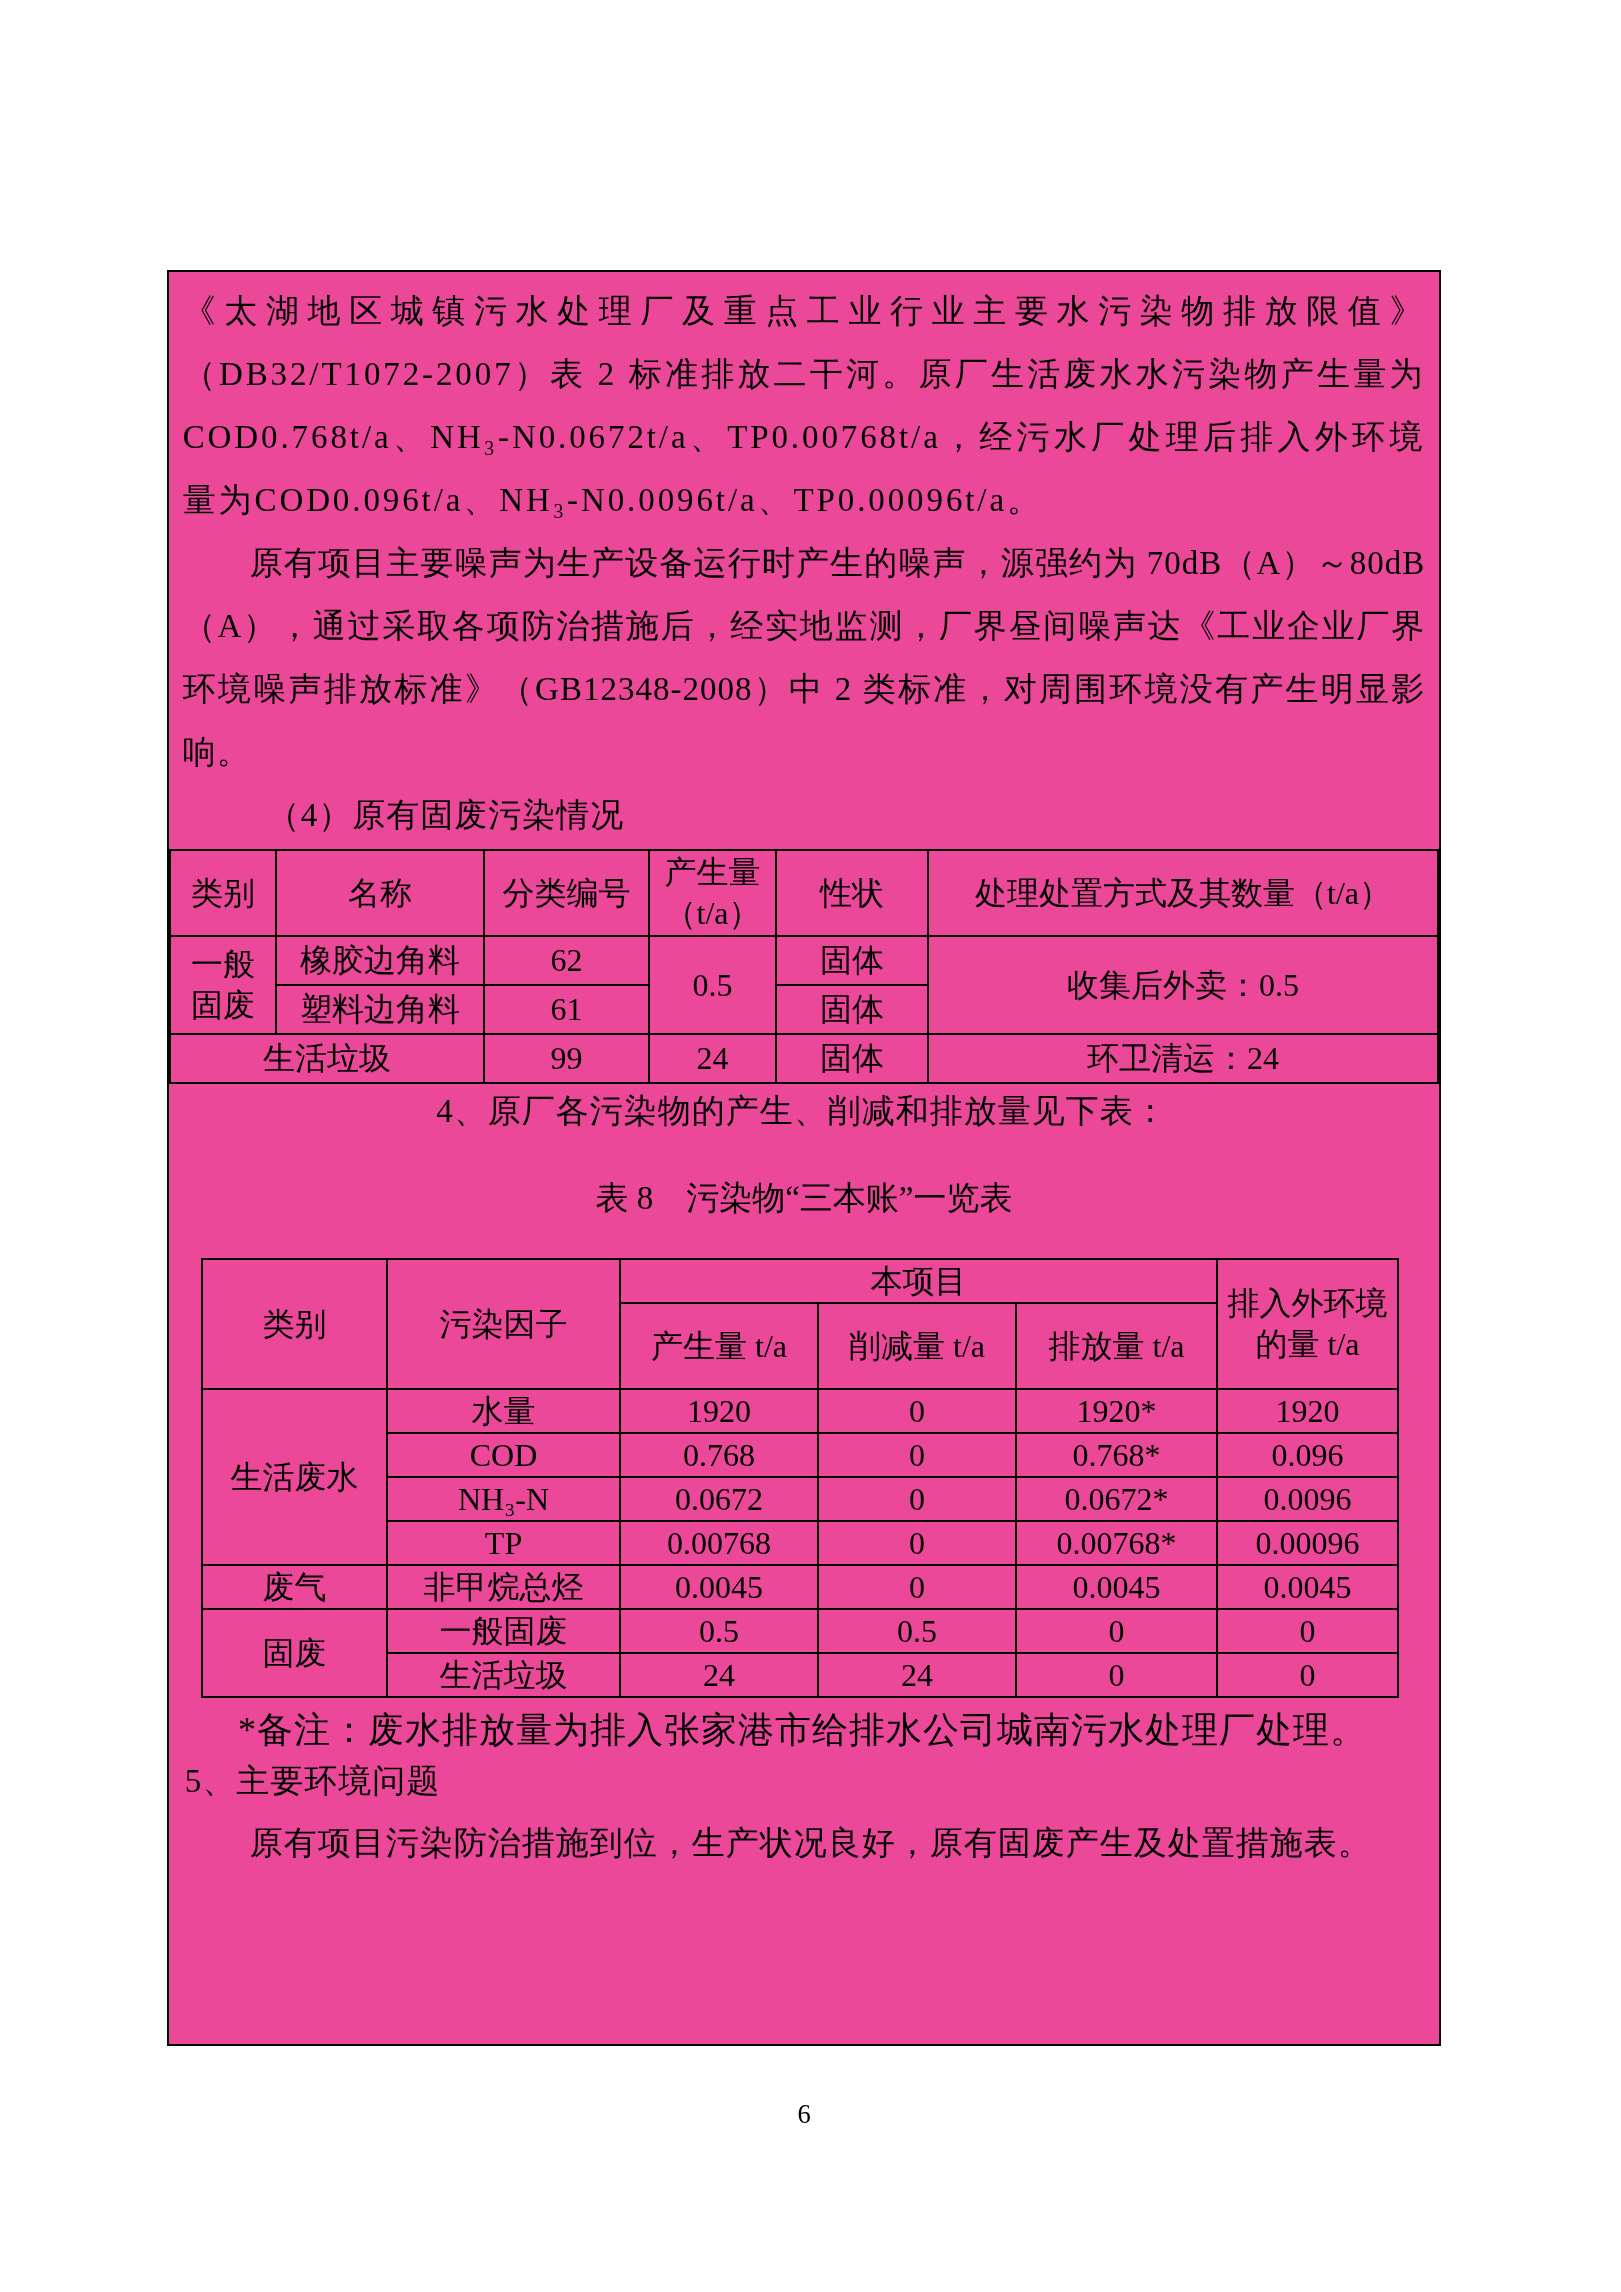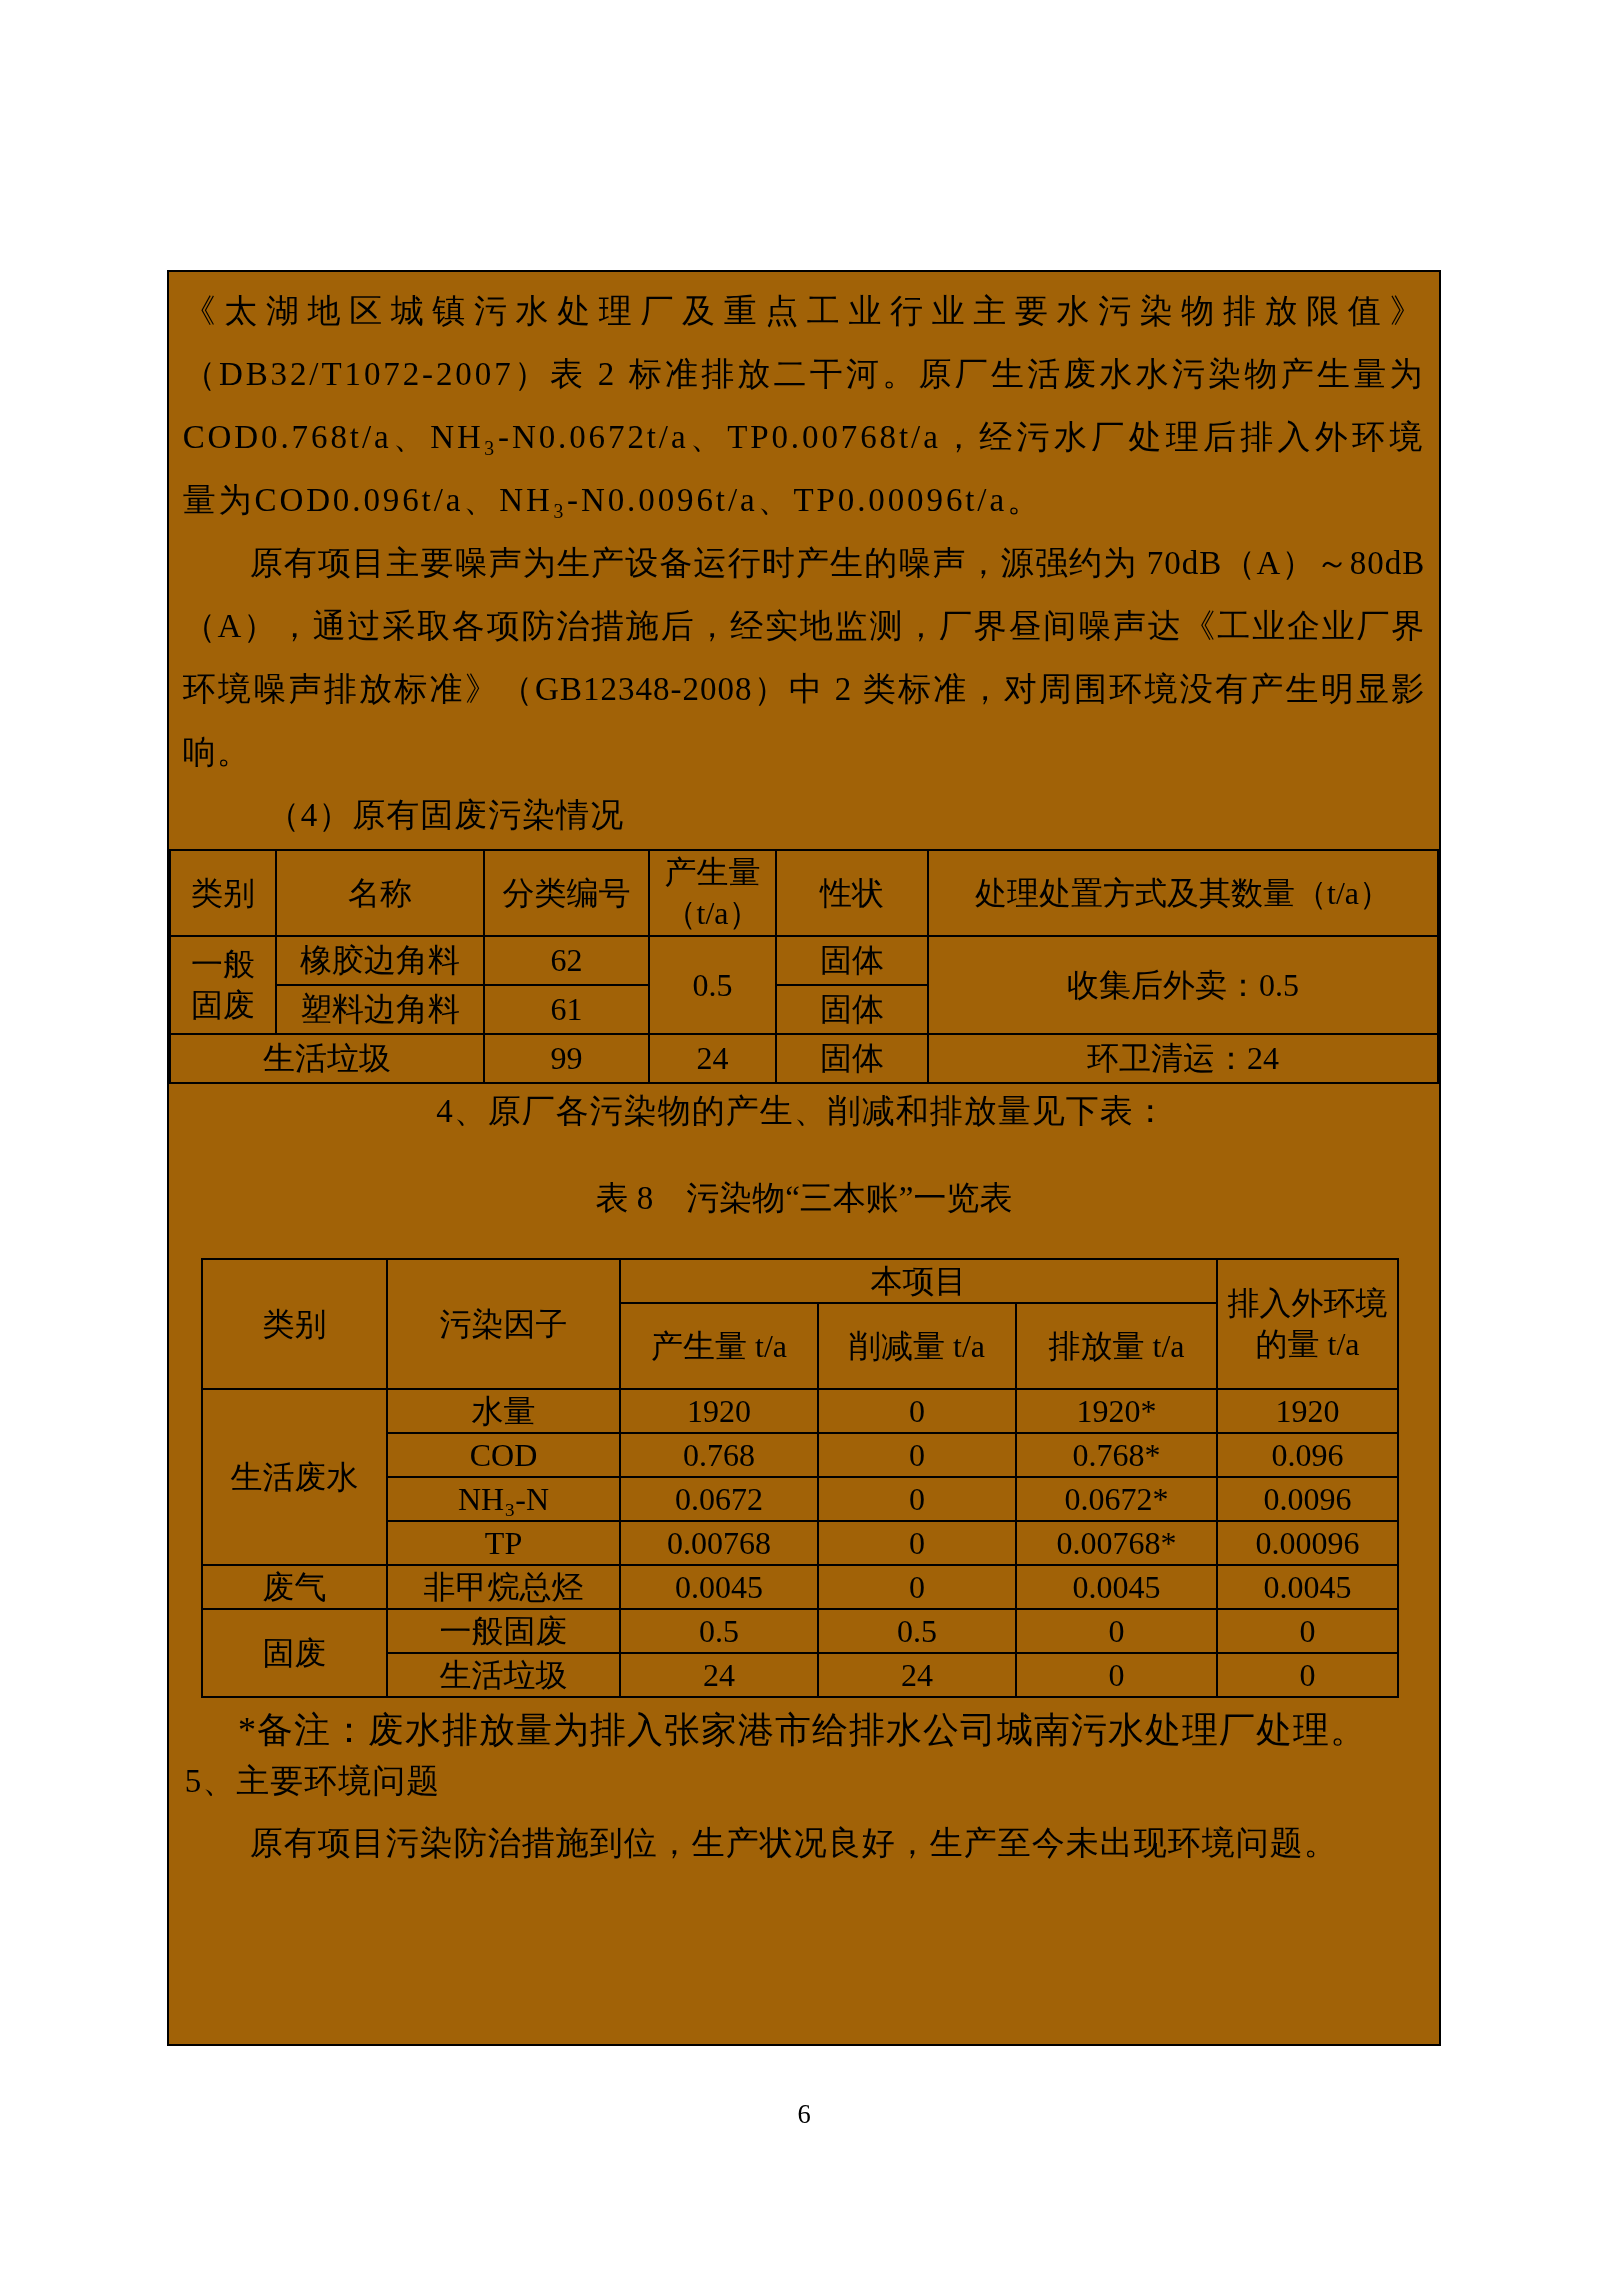--- a/index.html
+++ b/index.html
@@ -8,21 +8,21 @@
     width: 1621px; height: 2293px;
     position: relative;
     font-family: "Liberation Serif", "DejaVu Serif", serif;
     color: #000;
   }
   .page-box {
     position: absolute;
     left: 167px; top: 270px;
     width: 1274px; height: 1776px;
     border: 2.9px solid #000;
-    background: #a16207;
+    background: #ec4899;
     overflow: hidden;
   }
   .tx {
     margin: 0 13.7px;
     font-size: 33px;
     line-height: 63px;
     text-align: justify;
   }
   .intro { margin-top: 7.8px; letter-spacing: 2.9px; }
   .ind-head { text-indent: 84px; letter-spacing: 1px; }
@@ -204,18 +204,18 @@
         <td>24</td>
         <td>0</td>
         <td>0</td>
       </tr>
     </tbody>
   </table>
 
   <p class="note">*备注：废水排放量为排入张家港市给排水公司城南污水处理厂处理。</p>
 
   <p class="h5">5、主要环境问题</p>
-  <p class="body5">原有项目污染防治措施到位，生产状况良好，生产至今未出现环境问题。</p>
+  <p class="body5">原有项目污染防治措施到位，生产状况良好，原有固废产生及处置措施表。</p>
 
 </div>
 
 <div class="page-num">6</div>
 
 
 </body></html>

